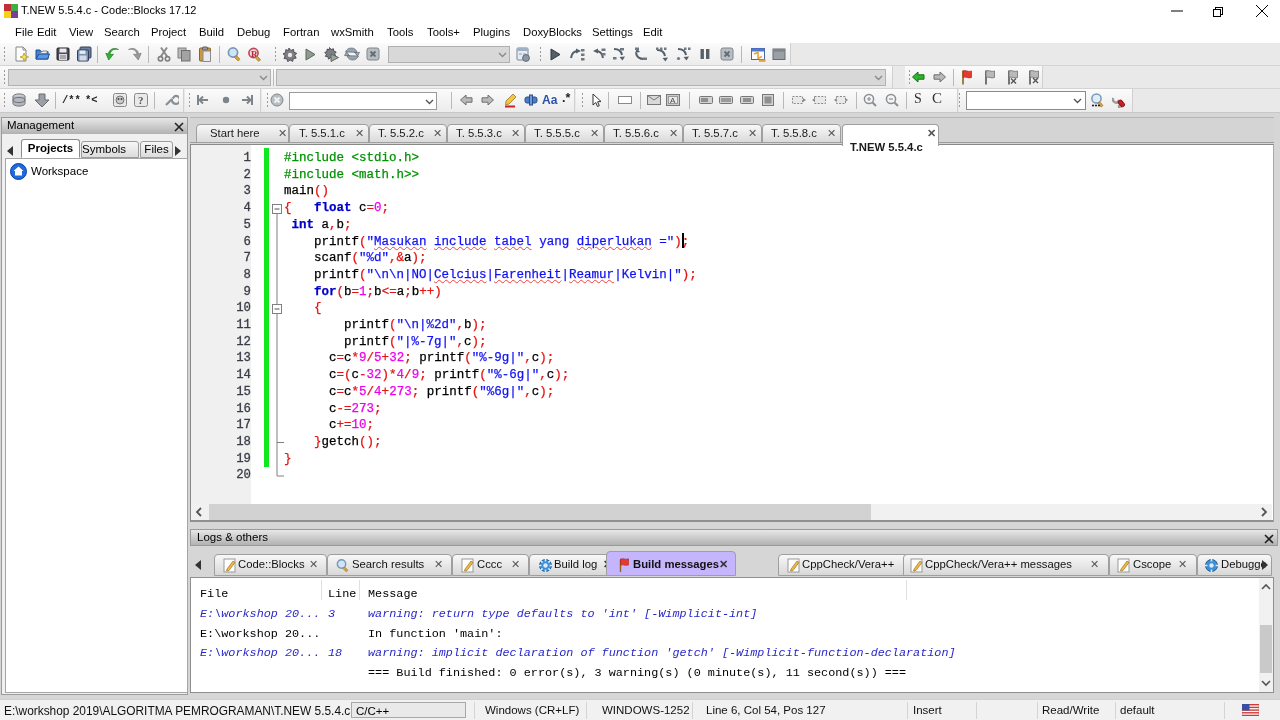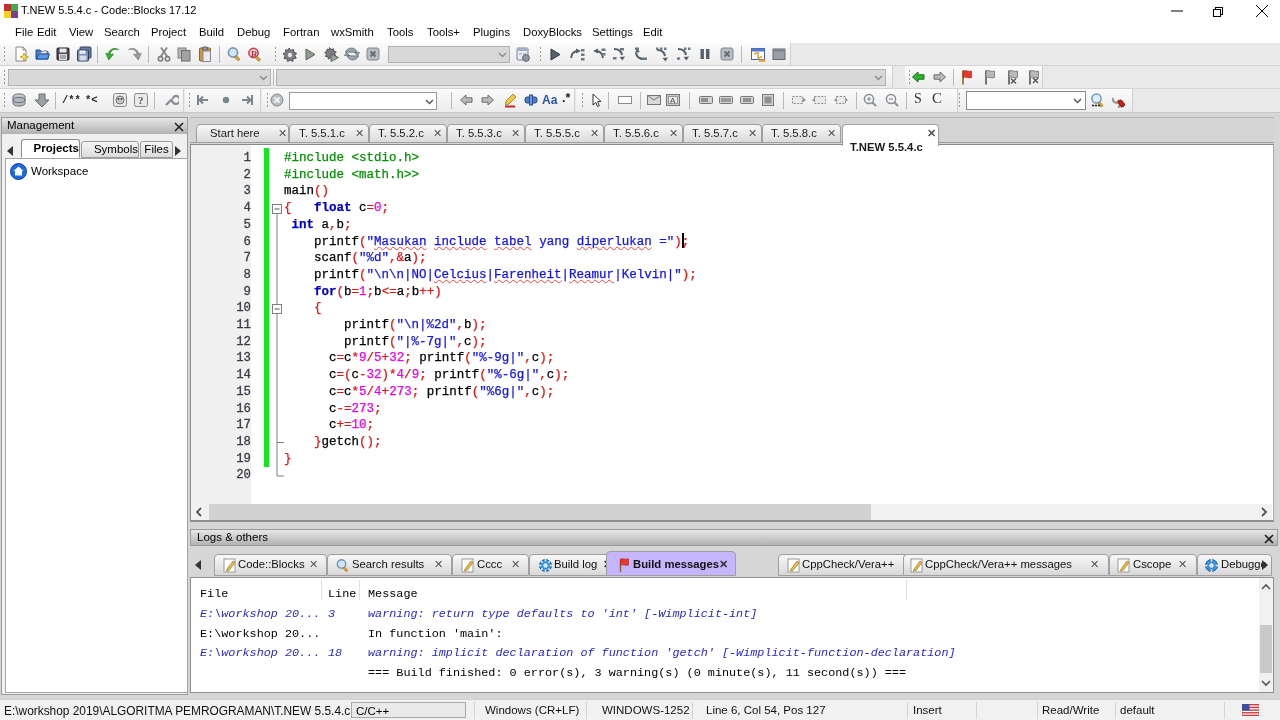--- a/index.html
+++ b/index.html
@@ -440,22 +440,22 @@
       <line x1="9" y1="1" x2="1" y2="9" stroke="#222" stroke-width="1.6"></line>
     </svg>
   </div>
 <div class="abs" id="mgmt-body">
   <svg class="abs" style="left:4px;top:11px" width="8" height="12">
       <path d="M7 1 L1 6 L7 11 Z" fill="#333"></path>
     </svg>
   <svg class="abs" style="left:172px;top:11px" width="8" height="12">
       <path d="M1 1 L7 6 L1 11 Z" fill="#333"></path>
     </svg>
-  <div class="ptab" style="left:19px;top:5px;width:59px;height:19px;background:#fff;border:1px solid #8c8c8c;border-bottom:1px solid #fff;border-radius:3px 3px 0 0;font-weight:bold;text-align:right;padding-top:2px">Projects</div>
-  <div class="ptab" style="left:79px;top:7px;width:58px;height:17px;background:linear-gradient(#f6f6f6,#dcdcdc);border:1px solid #9b9b9b;border-radius:3px 3px 0 0;text-align:right;padding-top:1px">Symbols</div>
+  <div class="ptab" style="left:19px;top:5px;width:59px;height:19px;background:#fff;border:1px solid #8c8c8c;border-bottom:1px solid #fff;border-radius:3px 3px 0 0;font-weight:bold;text-align:center;padding-top:2px">Projects</div>
+  <div class="ptab" style="left:79px;top:7px;width:58px;height:17px;background:linear-gradient(#f6f6f6,#dcdcdc);border:1px solid #9b9b9b;border-radius:3px 3px 0 0;text-align:left;padding-top:1px">Symbols</div>
   <div class="ptab" style="left:138px;top:7px;width:33px;height:17px;background:linear-gradient(#f6f6f6,#dcdcdc);border:1px solid #9b9b9b;border-radius:3px 3px 0 0;text-align:center;padding-top:1px">Files</div>
   <div class="abs" id="mgmt-tree">
     <svg class="abs" style="left:4px;top:4px" width="17" height="17">
         <circle cx="8.5" cy="8.5" r="8" fill="#1e6ae0"></circle>
         <circle cx="8.5" cy="8.5" r="8" fill="none" stroke="#0a3f9e"></circle>
         <path d="M8.5 3.4 L13.5 8 L12 8 L12 12.5 L5 12.5 L5 8 L3.5 8 Z" fill="#fff"></path>
       </svg>
     <div class="abs" style="left:25px;top:6px;font-size:11.5px">Workspace</div>
   </div>
 </div>

